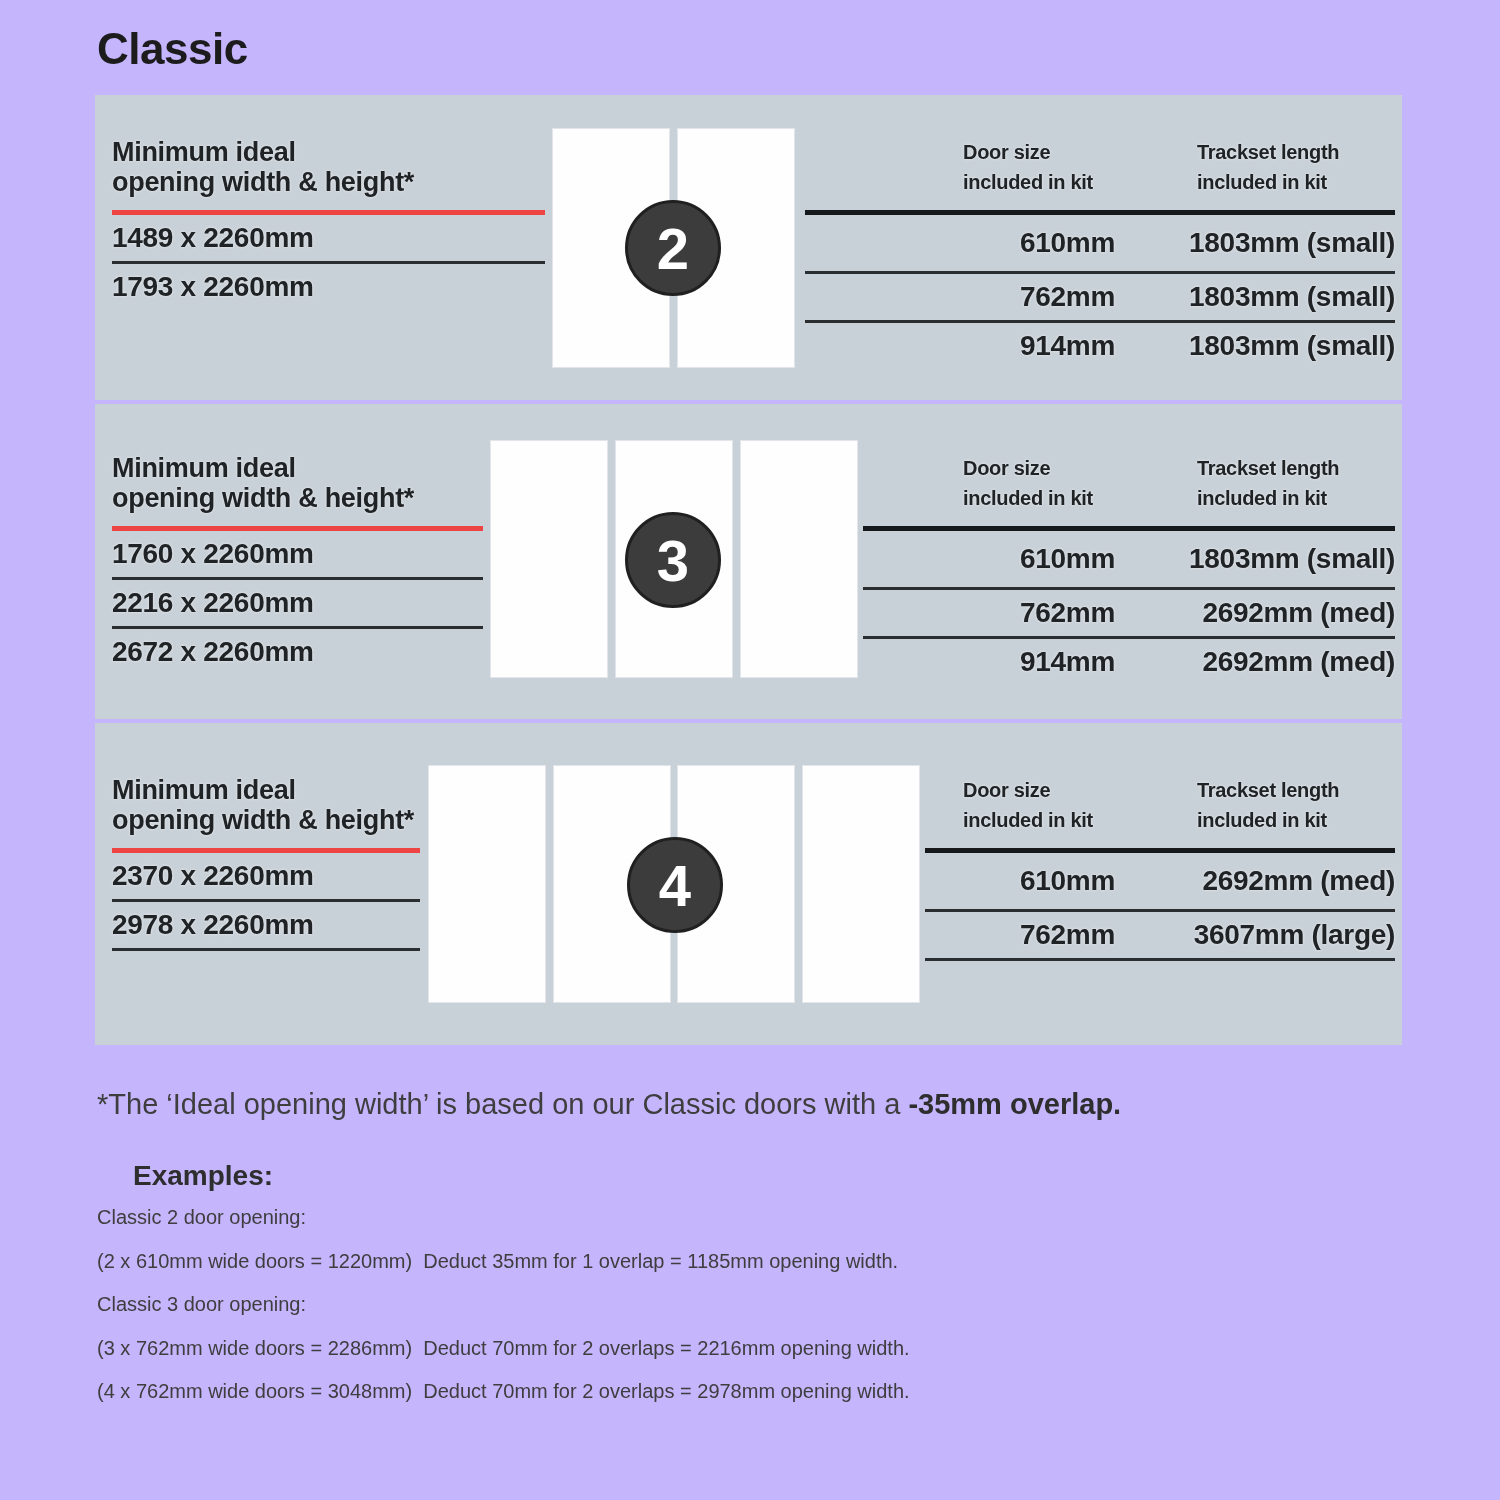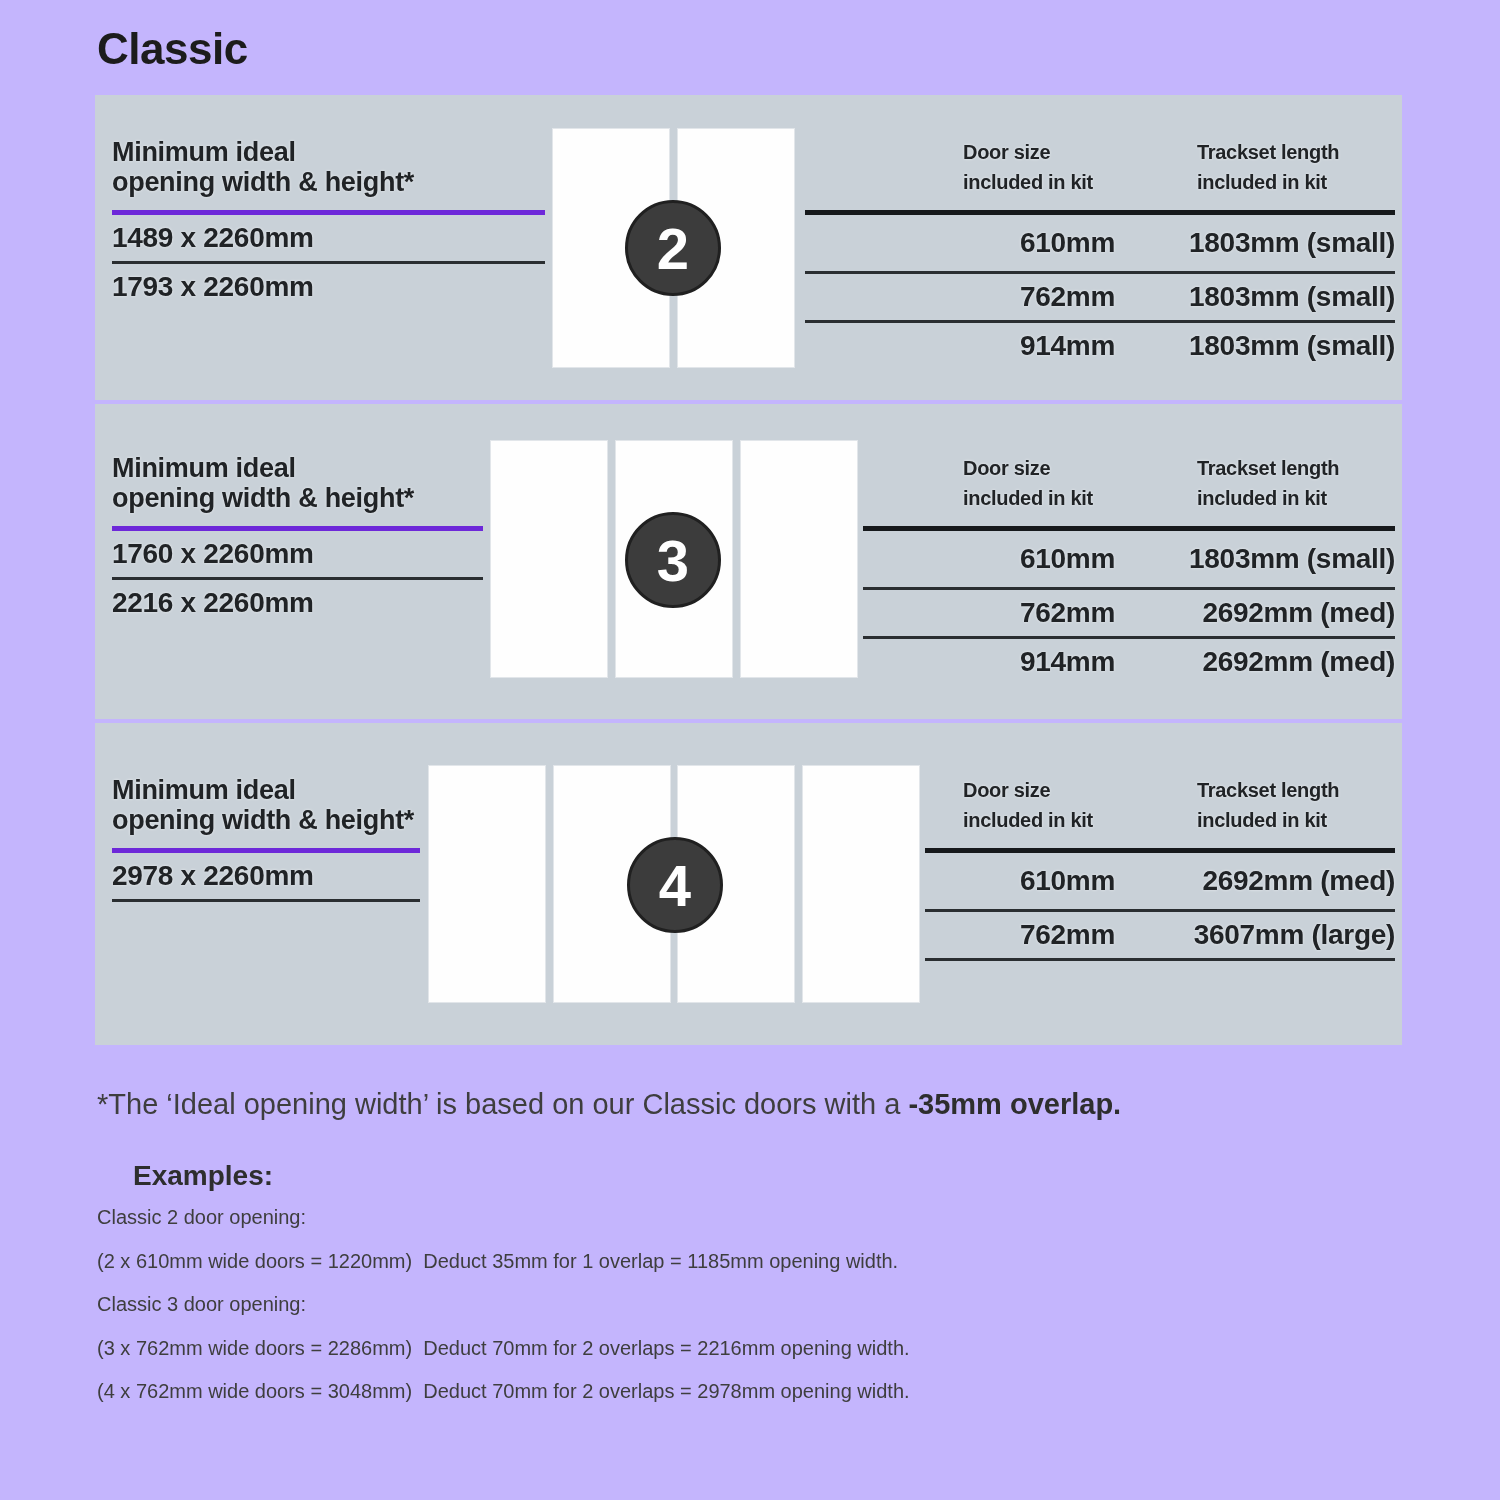--- a/index.html
+++ b/index.html
@@ -21,21 +21,21 @@
 
   .panel-text{ text-shadow:0 0 3px rgba(255,255,255,0.65); }
 
   .left-col{position:absolute;left:17px;}
   .sec1 .left-col{top:42px;width:433px;}
   .sec2 .left-col{top:49px;width:371px;}
   .sec3 .left-col{top:52px;width:308px;}
 
   .col-header{
     font-size:27px;font-weight:700;line-height:30px;letter-spacing:-0.3px;
-    padding-bottom:13px;border-bottom:5px solid #6d28d9;white-space:nowrap;
+    padding-bottom:13px;border-bottom:5px solid #ef4444;white-space:nowrap;
   }
   .row{
     height:46px;display:flex;align-items:center;
     font-size:28px;font-weight:700;letter-spacing:-0.3px;
     border-bottom:3px solid #2a2e31;white-space:nowrap;
   }
   .row:first-child{height:56px;}
   .sec1 .row:last-child, .sec2 .row:last-child{border-bottom:none;}
 
   
@@ -150,20 +150,23 @@
       <div class="col-header">
         <div>Minimum ideal</div>
         <div>opening width &amp; height*</div>
       </div>
       <div class="row">
           <span>1760 x 2260mm</span>
         </div>
       <div class="row">
           <span>2216 x 2260mm</span>
         </div>
+      <div class="row">
+          <span>2672 x 2260mm</span>
+        </div>
     </div>
 
     <div class="door" style="left:395px;"></div>
     <div class="door" style="left:520px;"></div>
     <div class="door" style="left:645px;"></div>
     <div class="badge">3</div>
 
     <div class="rhead rhead-door panel-text">
       <div>Door size</div>
       <div>included in kit</div>
@@ -188,20 +191,23 @@
       </div>
     </div>
   </div>
 
   <div class="section sec3">
     <div class="left-col panel-text">
       <div class="col-header">
         <div>Minimum ideal</div>
         <div>opening width &amp; height*</div>
       </div>
+      <div class="row">
+          <span>2370 x 2260mm</span>
+        </div>
       <div class="row">
           <span>2978 x 2260mm</span>
         </div>
     </div>
 
     <div class="door" style="left:333px;"></div>
     <div class="door" style="left:458px;"></div>
     <div class="door" style="left:582px;"></div>
     <div class="door" style="left:707px;"></div>
     <div class="badge">4</div>

